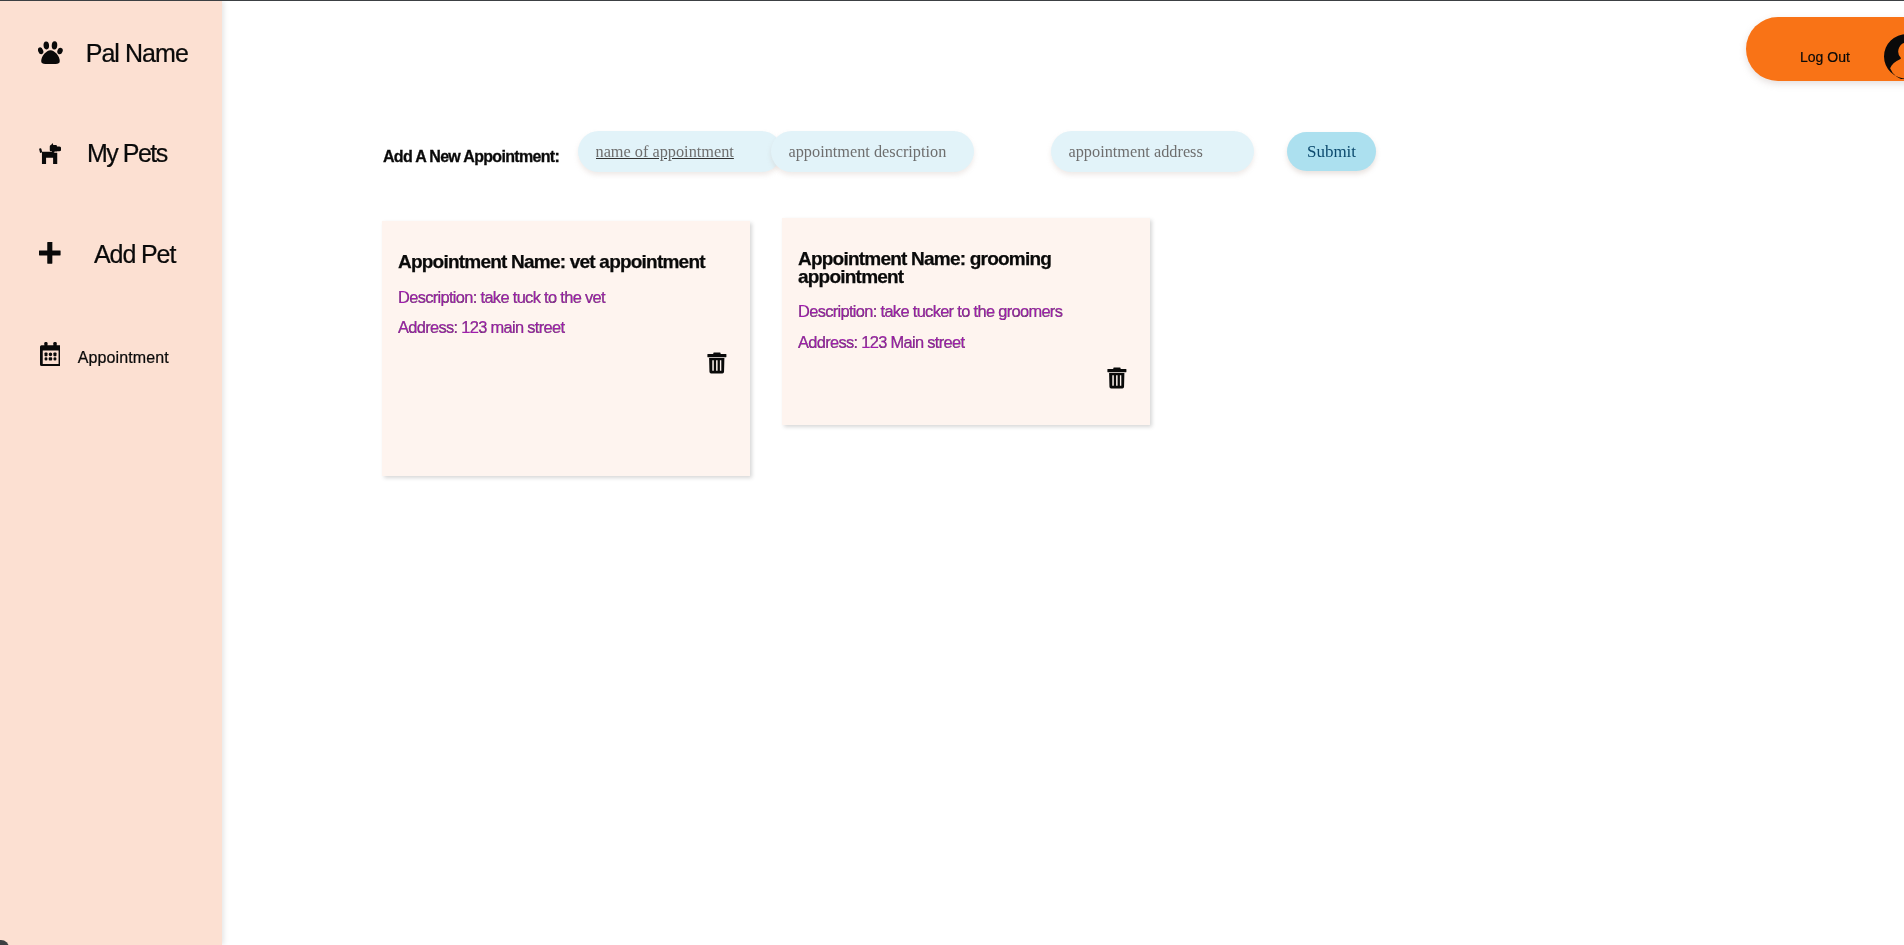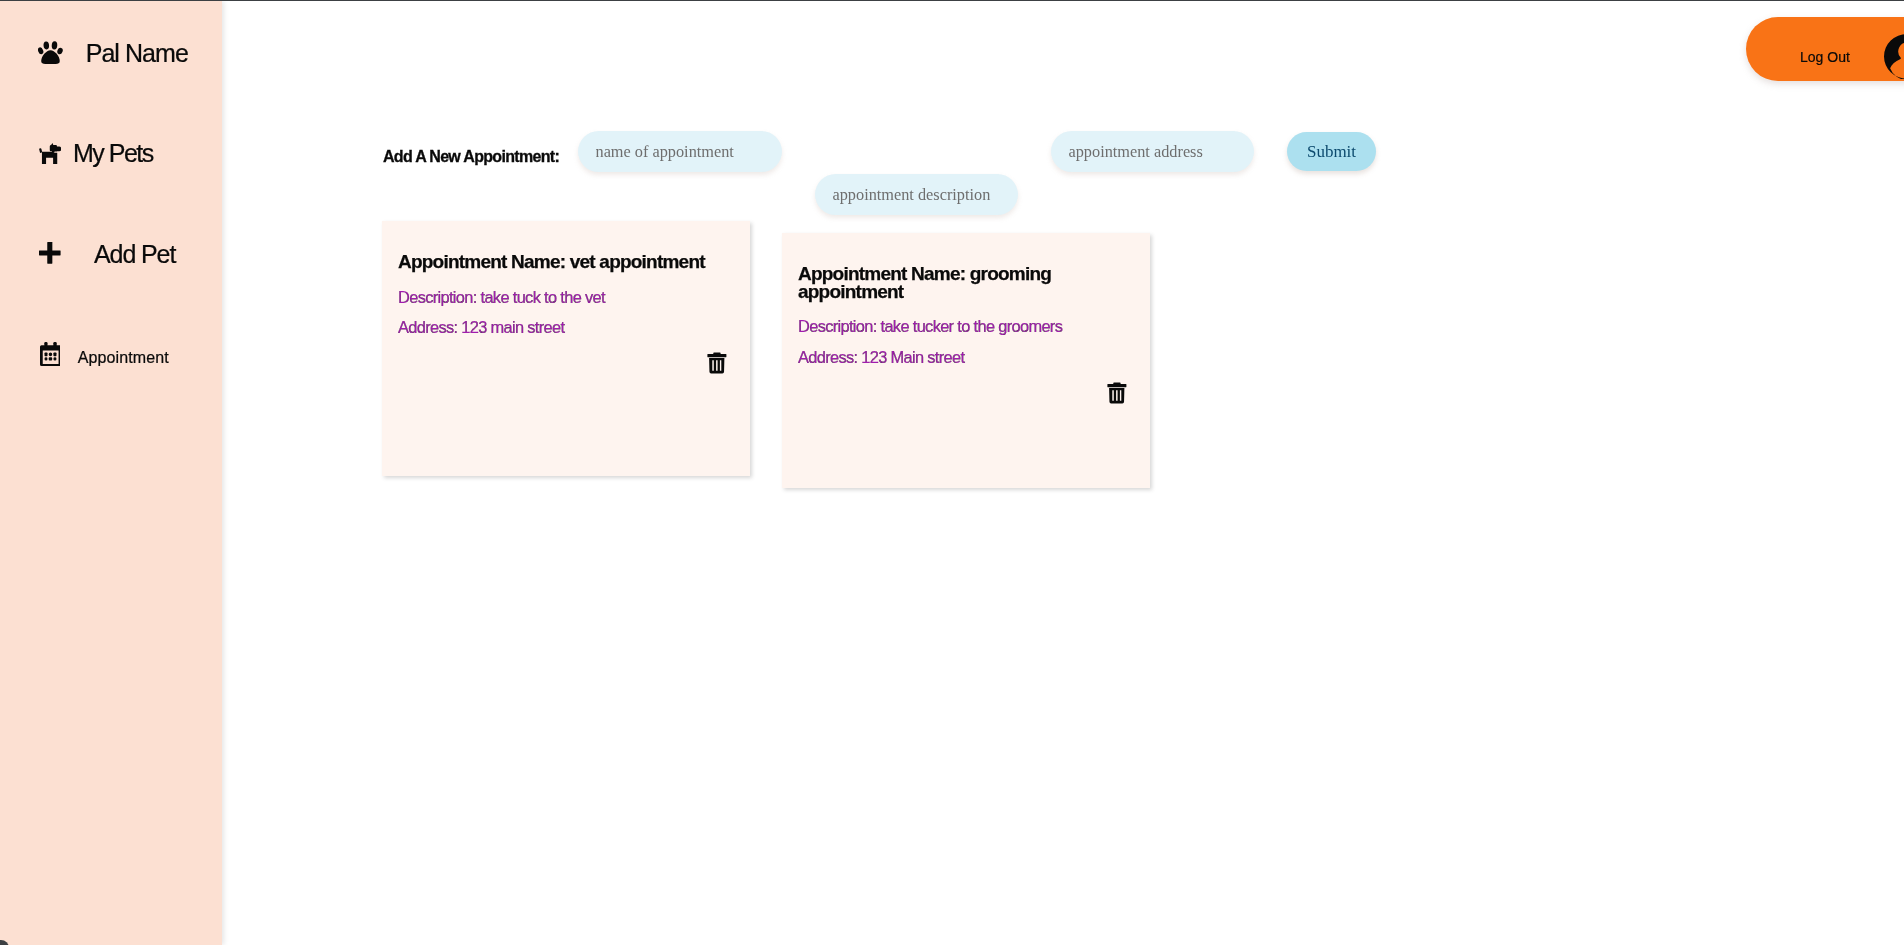--- a/index.html
+++ b/index.html
@@ -27,21 +27,21 @@
     background: #fce0d2;
     box-shadow: 2px 0 5px rgba(0,0,0,0.10);
     z-index: 10;
   }
   .nav-item {
     position: absolute; text-decoration: none; display: block;
   }
   .nav-icon { position: absolute; display: block; line-height: 0; }
   .nav-label { position: absolute; color: #0a0a0a; white-space: nowrap; display: block; -webkit-text-stroke: 0.22px #0a0a0a; }
   .brand-txt  { left: 55.7px; top: 10.0px;  font-size: 25px; line-height: 25px; letter-spacing: -0.95px; }
-  .mypets-txt { left: 43px; top: 7.6px;  font-size: 25px; line-height: 25px; letter-spacing: -1.50px; }
+  .mypets-txt { left: 57px; top: 7.6px;  font-size: 25px; line-height: 25px; letter-spacing: -1.50px; }
   .addpet-txt { left: 64px; top: 8.6px;  font-size: 25px; line-height: 25px; letter-spacing: -1.10px; }
   .appts-txt  { left: 47.8px; top: 12.8px; font-size: 16px; line-height: 16px; letter-spacing: 0.10px; }
   
   .logout-pill {
     position: absolute; top: 16.7px; left: 1746px;
     width: 203px; height: 64px;
     background: #f97316; border-radius: 41px;
     box-shadow: 0 3px 7px rgba(170,150,145,0.30);
   }
   .logout-text {
@@ -155,22 +155,22 @@
       <path fill="#0a0a0a" fill-rule="evenodd" d="M23 0 A23 22.4 0 0 0 23 44.8 A23 22.4 0 0 0 23 0 Z
                M23 8.5 a8.75 8.9 0 0 1 6.42 14.9 c-0.62 0.70 -0.32 1.42 0.55 1.78 c4.72 1.95 8.36 5.24 9.92 9.04
                a18.1 18.4 0 0 1 -33.78 0 c1.56 -3.80 5.20 -7.09 9.92 -9.04 c0.87 -0.36 1.17 -1.08 0.55 -1.78
                A8.75 8.9 0 0 1 23 8.5 Z"></path>
     </svg>
   </span>
 </div>
 
 <div>
   <span class="form-label">Add A New Appointment:</span>
-  <input class="pill-input" style="left: 578px; width: 204px;" placeholder="name of appointment" value="">
-  <input class="pill-input" style="left: 815px; width: 203px; margin-top: 43px;" placeholder="appointment description" value="">
+  <input class="pill-input" style="left: 578px; width: 204px; text-decoration: underline;" placeholder="name of appointment" value="">
+  <input class="pill-input" style="left: 771px; width: 203px;" placeholder="appointment description" value="">
   <input class="pill-input" style="left: 1051px; width: 203px;" placeholder="appointment address" value="">
   <button class="submit-btn">Submit</button>
 </div>
 
 <div class="card" style="left:382px;top:221px;width:368px;height:255px;">
   <div class="card-inner">
     <div class="card-title">Appointment Name: vet appointment</div>
     <div class="card-line" style="top:67.8px;">Description: take tuck to the vet</div>
     <div class="card-line" style="top:97.7px;">Address: 123 main street</div>
     <button class="trash-btn" style="left:325px;top:131px;">
@@ -179,21 +179,21 @@
         <rect x="0.4" y="1.95" width="19.0" height="3.2" rx="0.4"></rect>
         <path d="M2.1 5.9 h15.3 l-0.35 13.9 a1.7 1.7 0 0 1 -1.7 1.65 h-11.2 a1.7 1.7 0 0 1 -1.7 -1.65 z
                  M5.3 8.3 v10.5 h1.5 v-10.5 z
                  M9.1 8.3 v10.5 h1.5 v-10.5 z
                  M12.9 8.3 v10.5 h1.4 v-10.5 z"></path>
       </svg>
     </button>
   </div>
 </div>
 
-<div class="card" style="left:782px;top:233px;width:368px;height:255px;">
+<div class="card" style="left:782px;top:218px;width:368px;height:207px;">
   <div class="card-inner">
     <div class="card-title">Appointment Name: grooming appointment</div>
     <div class="card-line" style="top:85.4px;">Description: take tucker to the groomers</div>
     <div class="card-line" style="top:116.3px;">Address: 123 Main street</div>
     <button class="trash-btn" style="left:325px;top:149px;">
       <svg width="20" height="22" viewBox="0 0 20 22" fill="#0a0a0a">
         <path d="M7.0 0.4 h5.9 a0.7 0.7 0 0 1 0.7 0.7 v0.85 h-7.3 v-0.85 a0.7 0.7 0 0 1 0.7 -0.7 z"></path>
         <rect x="0.4" y="1.95" width="19.0" height="3.2" rx="0.4"></rect>
         <path d="M2.1 5.9 h15.3 l-0.35 13.9 a1.7 1.7 0 0 1 -1.7 1.65 h-11.2 a1.7 1.7 0 0 1 -1.7 -1.65 z
                  M5.3 8.3 v10.5 h1.5 v-10.5 z

